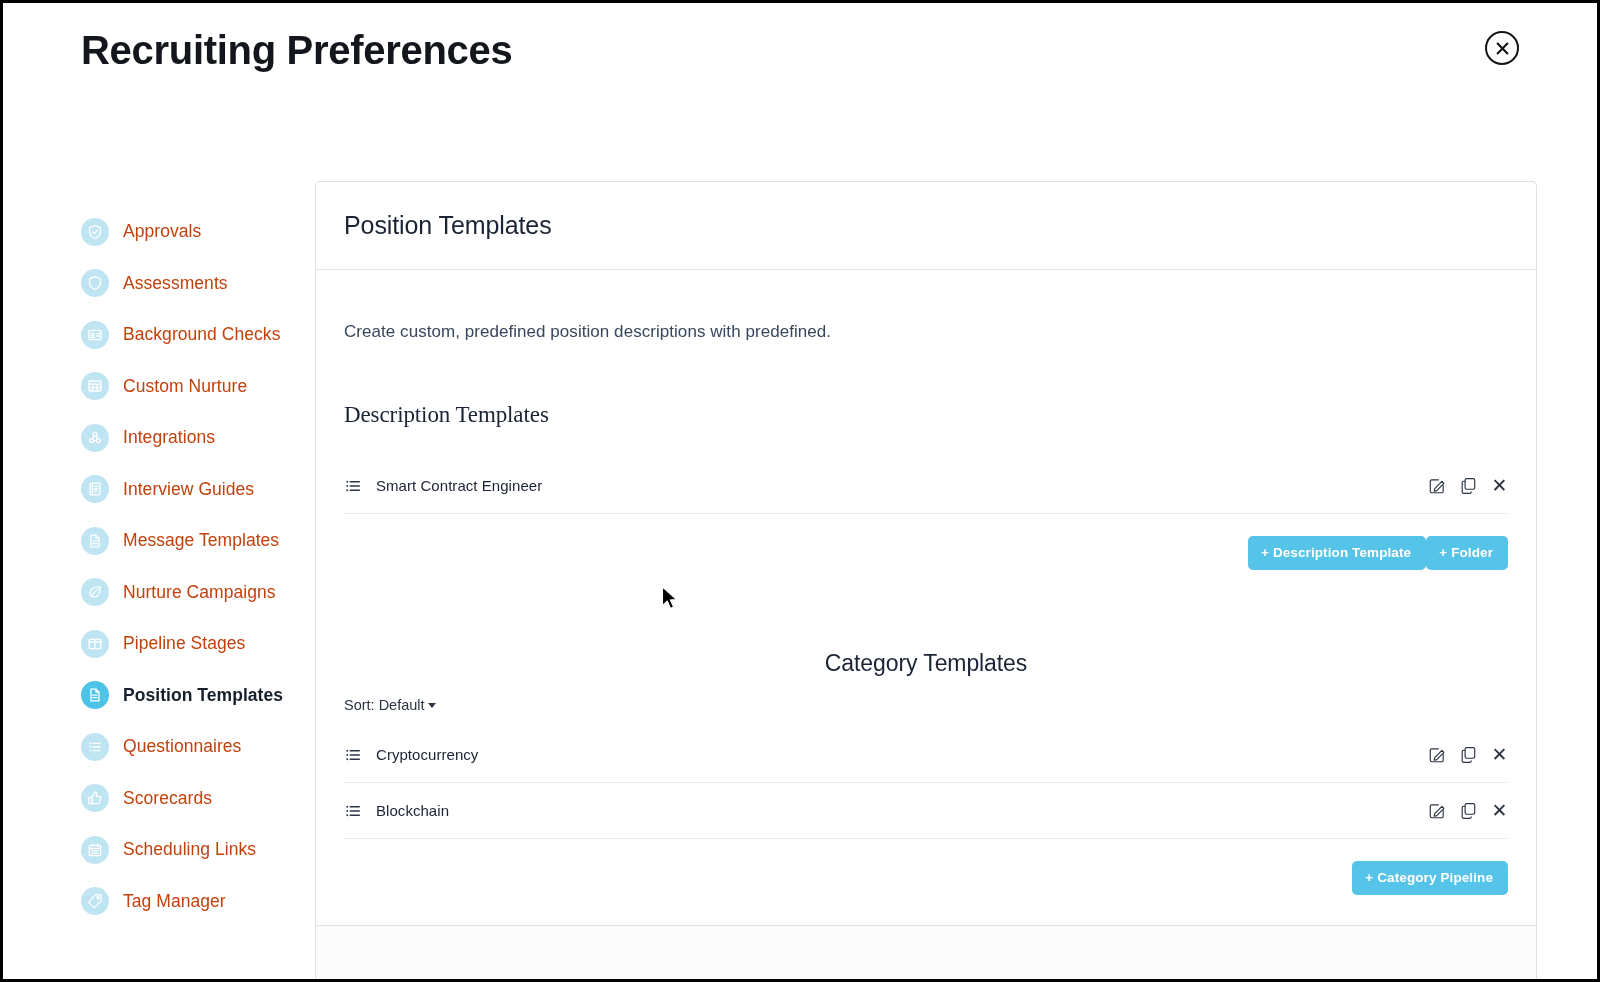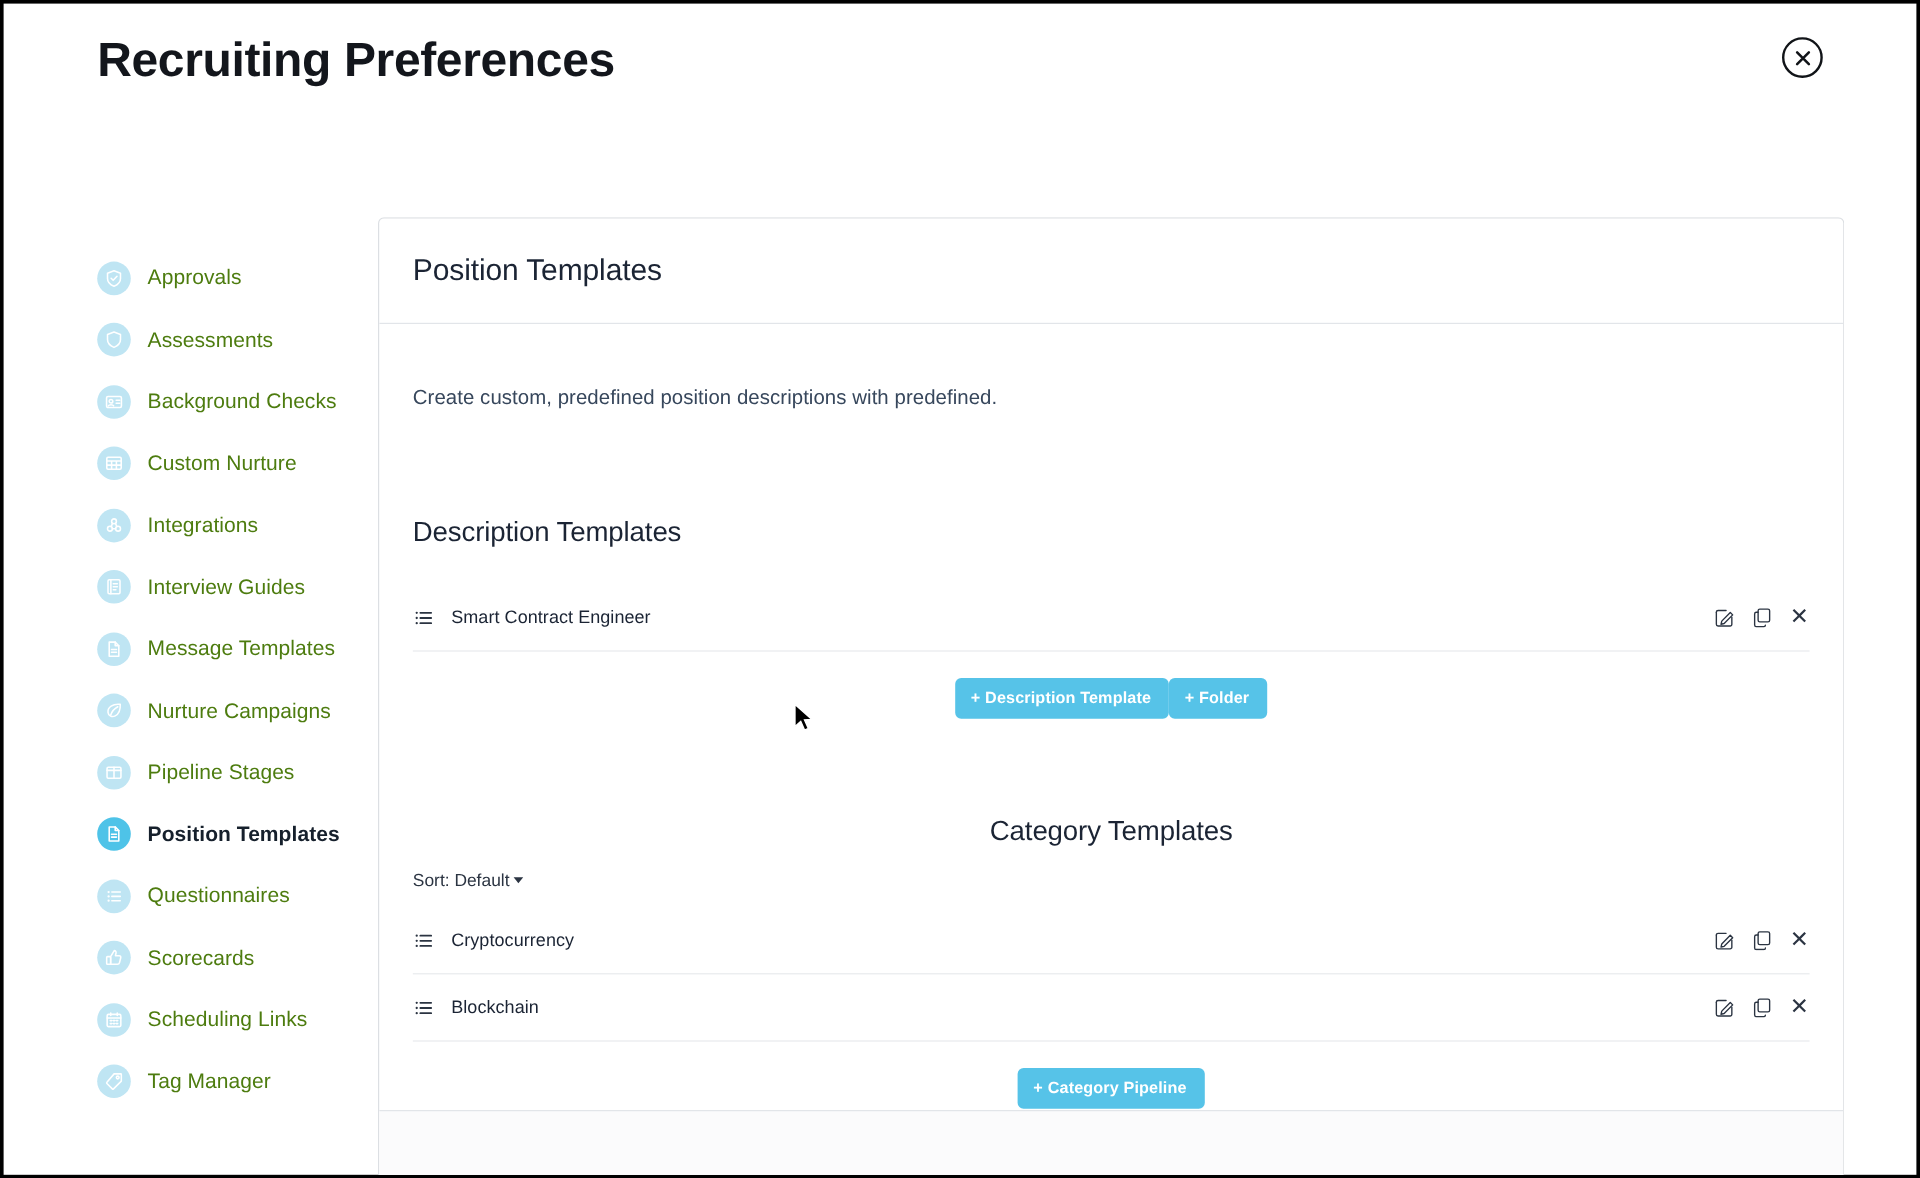--- a/index.html
+++ b/index.html
@@ -75,21 +75,21 @@
     background: #bfe5f3;
     display: flex;
     align-items: center;
     justify-content: center;
     flex: none;
   }
   .side-icon svg { display: block; }
 
   .side-label {
     font-size: 17.5px;
-    color: #4d7c0f;
+    color: #c2410c;
     white-space: nowrap;
     letter-spacing: 0.05px;
   }
 
   .side-item.active .side-icon { background: #4ec3e8; }
   .side-item.active .side-label {
     color: #16202c;
     font-weight: 700;
   }
 
@@ -134,21 +134,21 @@
     letter-spacing: 0.05px;
   }
 
   .section-title {
     font-size: 23px;
     font-weight: 400;
     color: #1b2434;
     letter-spacing: -0.1px;
   }
 
-  .sec-desc-title { margin-top: 88px; }
+  .sec-desc-title { margin-top: 60px; font-family: Liberation Serif, serif; }
   .sec-cat-title  { margin-top: 80px; text-align: center; }
 
   
   .tmpl-list { margin-top: 30px; }
 
   .tmpl-row {
     display: flex;
     align-items: center;
     height: 56px;
     border-bottom: 1px solid #e8eaed;
@@ -191,21 +191,21 @@
     line-height: 1;
     font-weight: 400;
     width: 17px;
     text-align: center;
   }
 
   
   .btn-row {
     display: flex;
     align-items: center;
-    justify-content: center;
+    justify-content: flex-end;
     margin-top: 22px;
   }
 
   .btn {
     background: #56c3e8;
     color: #ffffff;
     border: none;
     border-radius: 5px;
     font-family: "Liberation Sans", sans-serif;
     font-size: 13.5px;

